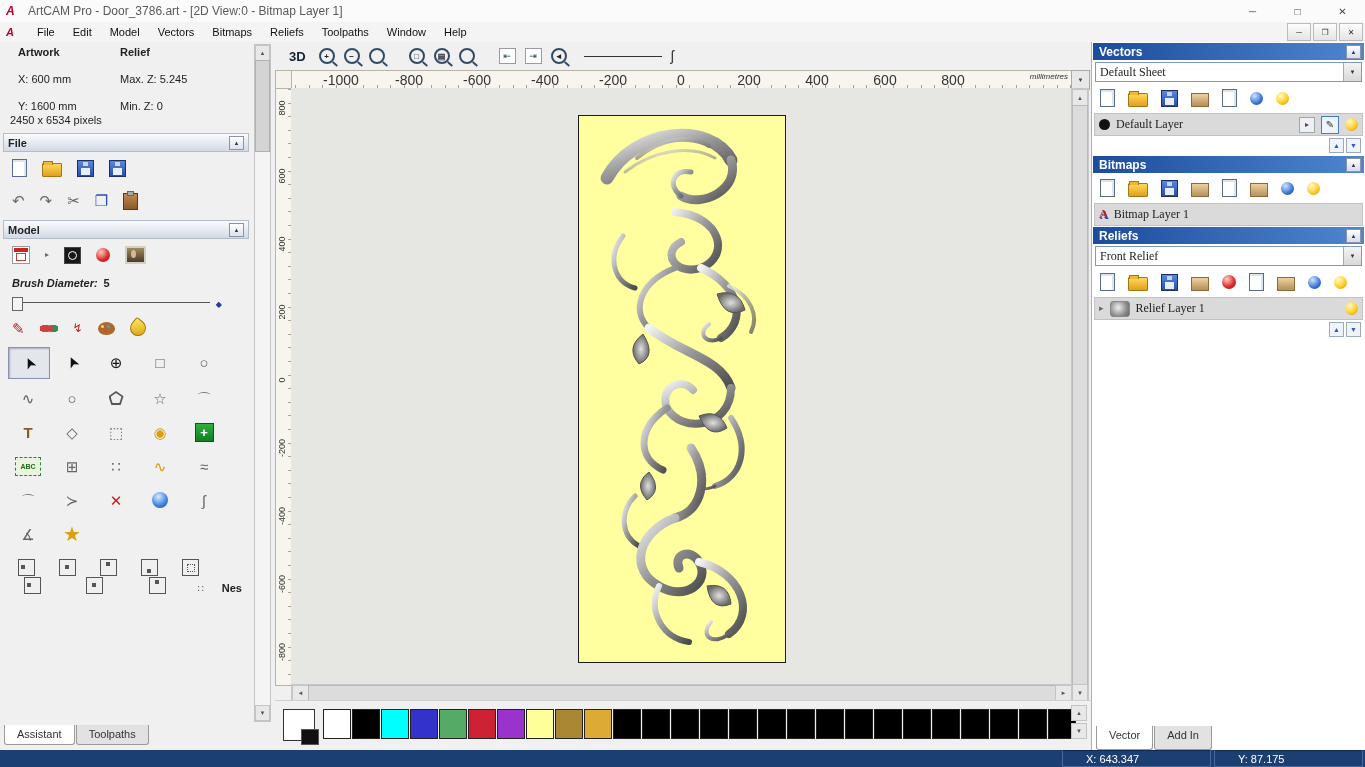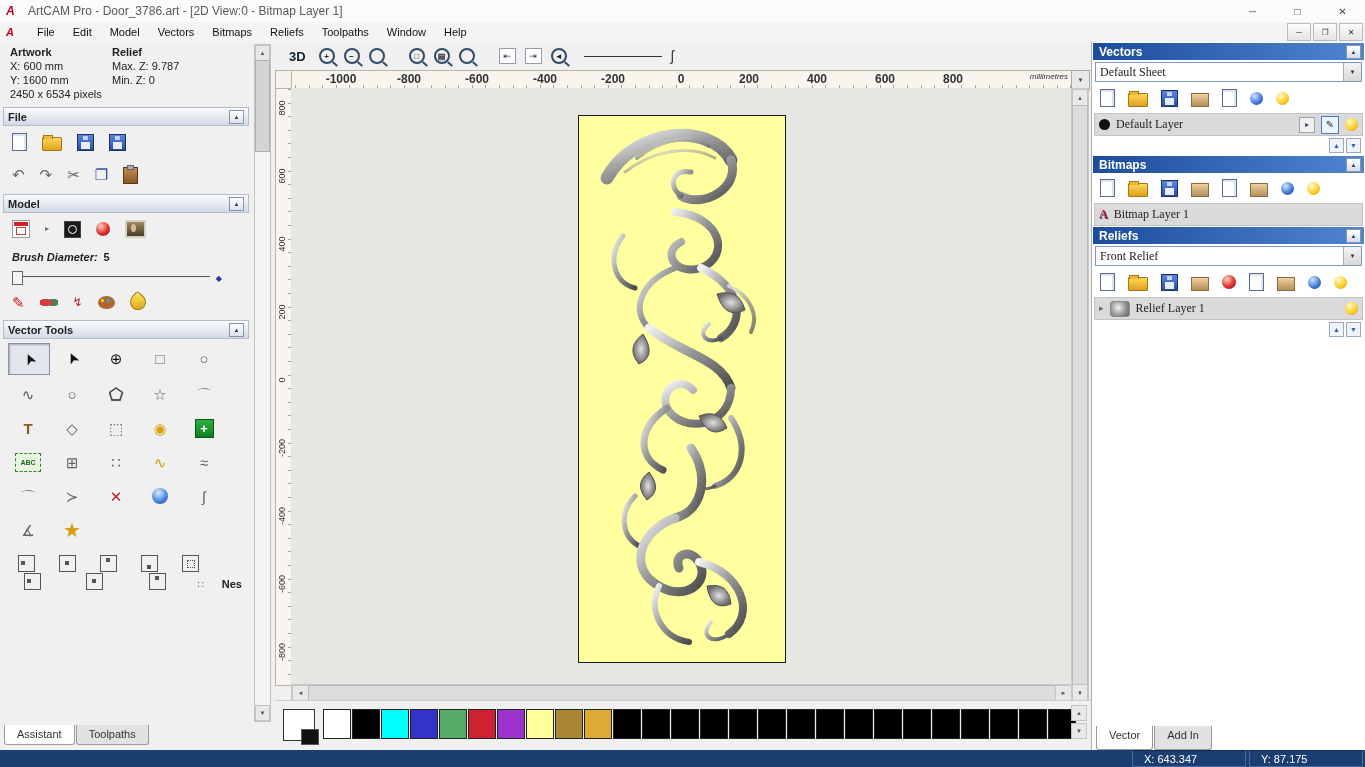--- a/index.html
+++ b/index.html
@@ -72,21 +72,21 @@
   .aicon{font-weight:bold;font-size:12px;color:#c02020;text-shadow:1px 1px 0 #2040c0;}
   
   .leftpanel{position:absolute;top:42px;bottom:17px;left:0;width:275px;background:#f0f0f0;
              border-right:1px solid #b0b0b0;overflow:hidden;}
   .lp-content{position:absolute;left:0;top:0;width:252px;bottom:26px;overflow:hidden;}
   .sechead{height:15px;margin:3px 3px 0 3px;padding:1px 4px;
            background:linear-gradient(180deg,#fafbfd,#d2dae6);border:1px solid #b4bcc8;
            font-weight:bold;display:flex;justify-content:space-between;align-items:center;}
   .collapsebtn{width:13px;height:12px;border:1px solid #8a94a8;background:linear-gradient(#fff,#dde2ea);
            font-size:6px;display:flex;align-items:center;justify-content:center;color:#334;}
-  .infogrid{display:grid;grid-template-columns:102px 1fr;padding:4px 10px 1px 10px;row-gap:2px;}
+  .infogrid{display:grid;grid-template-columns:102px 1fr;padding:4px 10px 1px 10px;row-gap:15px;margin-left:8px;}
   .infogrid .b{font-weight:bold;}
   .pixline{padding:1px 10px 4px 10px;}
   .iconrow{display:flex;gap:15px;padding:7px 12px;align-items:center;}
   .brushrow{display:flex;gap:6px;padding:6px 12px 0 12px;font-weight:bold;font-style:italic;}
   .brushval{font-style:normal;}
   .slider{position:relative;margin:8px 12px 4px 12px;height:12px;}
   .slider .track{position:absolute;left:0;right:30px;top:5px;height:1px;background:#555;}
   .slider .handle{position:absolute;left:0;top:0;width:9px;height:12px;background:#f4f4f4;border:1px solid #666;}
   .slider .enddot{position:absolute;right:18px;top:3px;color:#2040a0;font-size:8px;}
   .vgrid{display:grid;grid-template-columns:repeat(5,44px);padding:4px 8px;row-gap:4px;}
@@ -127,21 +127,21 @@
   .linewidget{width:78px;height:1px;background:#333;margin-left:8px;}
   .jglyph{font-size:14px;color:#333;}
   .pagearrow{width:15px;height:14px;border:1px solid #99a;background:#fff;font-size:9px;color:#246;
              display:inline-flex;align-items:center;justify-content:center;}
   .hrulerrow{position:absolute;left:0;top:28px;right:0;height:18px;}
   .rulercorner{position:absolute;left:0;top:0;width:16px;height:18px;background:#f4f2ea;border:1px solid #b8b4a8;}
   .hruler{position:absolute;left:16px;top:0;width:780px;height:18px;background:#f7f5ee;
           border:1px solid #b8b4a8;overflow:hidden;
           background-image:repeating-linear-gradient(to right,#a8a494 0 1px,transparent 1px 13.6px);
           background-size:100% 4px;background-position:left 3px bottom 0;background-repeat:repeat-x;}
-  .htick{position:absolute;top:1px;transform:translateX(-50%);font-size:12px;color:#333;font-weight:bold;}
+  .htick{position:absolute;top:1px;transform:translateX(-50%);font-size:14px;color:#333;}
   .unitslabel{position:absolute;right:4px;top:1px;font-size:8px;font-style:italic;color:#333;}
   .unitscombo{position:absolute;left:796px;top:0;width:17px;height:18px;background:#e8e8e8;border:1px solid #aaa;
           display:flex;align-items:center;justify-content:center;font-size:6px;color:#444;}
   .vruler{position:absolute;left:0;top:46px;width:16px;height:596px;background:#f7f5ee;border:1px solid #b8b4a8;
           overflow:hidden;
           background-image:repeating-linear-gradient(to bottom,#a8a494 0 1px,transparent 1px 13.6px);
           background-size:4px 100%;background-position:right 0 top 0;background-repeat:repeat-y;}
   .vtick{position:absolute;left:-8px;width:28px;text-align:center;transform:rotate(-90deg);font-size:9px;color:#333;}
   .canvas{position:absolute;left:16px;top:46px;width:780px;height:596px;background:#e6e6e3;overflow:hidden;}
   .artwork{position:absolute;left:287px;top:27px;width:206px;height:546px;border:1px solid #1a1a1a;background:#ffffa0;}
@@ -184,22 +184,22 @@
            justify-content:center;font-size:10px;color:#333;}
   .snapbox{width:14px;height:14px;border:1px solid #9aa;background:#f0f0f4;display:flex;align-items:center;
            justify-content:center;font-size:8px;color:#446;}
   .updownrow{display:flex;justify-content:flex-end;gap:2px;padding:1px 4px 2px 0;}
   .udbtn{width:13px;height:13px;border:1px solid #9ab;background:#f0f4fa;color:#2a5ad0;font-size:7px;
          display:flex;align-items:center;justify-content:center;}
   .rp-tabs{position:absolute;left:0;bottom:0;height:24px;display:flex;padding-left:4px;gap:1px;}
   
   .statusbar{position:absolute;bottom:0;left:0;right:0;height:17px;background:#1c3f72;display:flex;
              justify-content:flex-end;align-items:stretch;gap:3px;padding-right:2px;}
-  .scell{width:114px;border:1px solid #46689e;border-top-color:#0e2850;color:#fff;font-size:11px;
-         display:flex;align-items:center;padding-left:11px;box-sizing:border-box;}
+  .scell{width:149px;border:1px solid #46689e;border-top-color:#0e2850;color:#fff;font-size:11px;
+         display:flex;align-items:center;padding-left:23px;box-sizing:border-box;}
 </style>
 </head>
 <body>
 
 <div class="titlebar">
   <span class="appicon">A</span>
   <span class="title">ArtCAM Pro - Door_3786.art - [2D View:0 - Bitmap Layer 1]</span>
   <span class="spacer"></span>
   <span class="winbtn">─</span>
   <span class="winbtn">□</span>
@@ -223,21 +223,21 @@
   <span class="mdibtn">✕</span>
 </div>
 
 <div class="leftpanel">
   <div class="lp-content">
 
     <div class="infogrid">
       <span class="b">Artwork</span>
       <span class="b">Relief</span>
       <span>X: 600 mm</span>
-      <span>Max. Z: 9.787</span>
+      <span>Max. Z: 5.245</span>
       <span>Y: 1600 mm</span>
       <span>Min. Z: 0</span>
     </div>
     <div class="pixline">2450 x 6534 pixels</div>
 
     <div class="sechead">
       <span>File</span>
       <span class="collapsebtn">▲</span>
     </div>
     <div class="iconrow">
@@ -276,24 +276,20 @@
       <span class="enddot">◆</span>
     </div>
     <div class="iconrow">
       <span class="ic c-red">✎</span>
       <span class="eggs"></span>
       <span class="ic c-red" style="font-size:12px">↯</span>
       <span class="pal2"></span>
       <span class="flood"></span>
     </div>
 
-    <div class="sechead">
-      <span>Vector Tools</span>
-      <span class="collapsebtn">▲</span>
-    </div>
     <div class="vgrid">
       <div class="vcell pressed">
           <span class="ic c-black cursorrot">➤</span>
         </div>
       <div class="vcell">
           <span class="ic c-black cursorrot">➤</span>
         </div>
       <div class="vcell">
           <span class="ic c-black">⊕</span>
         </div>

